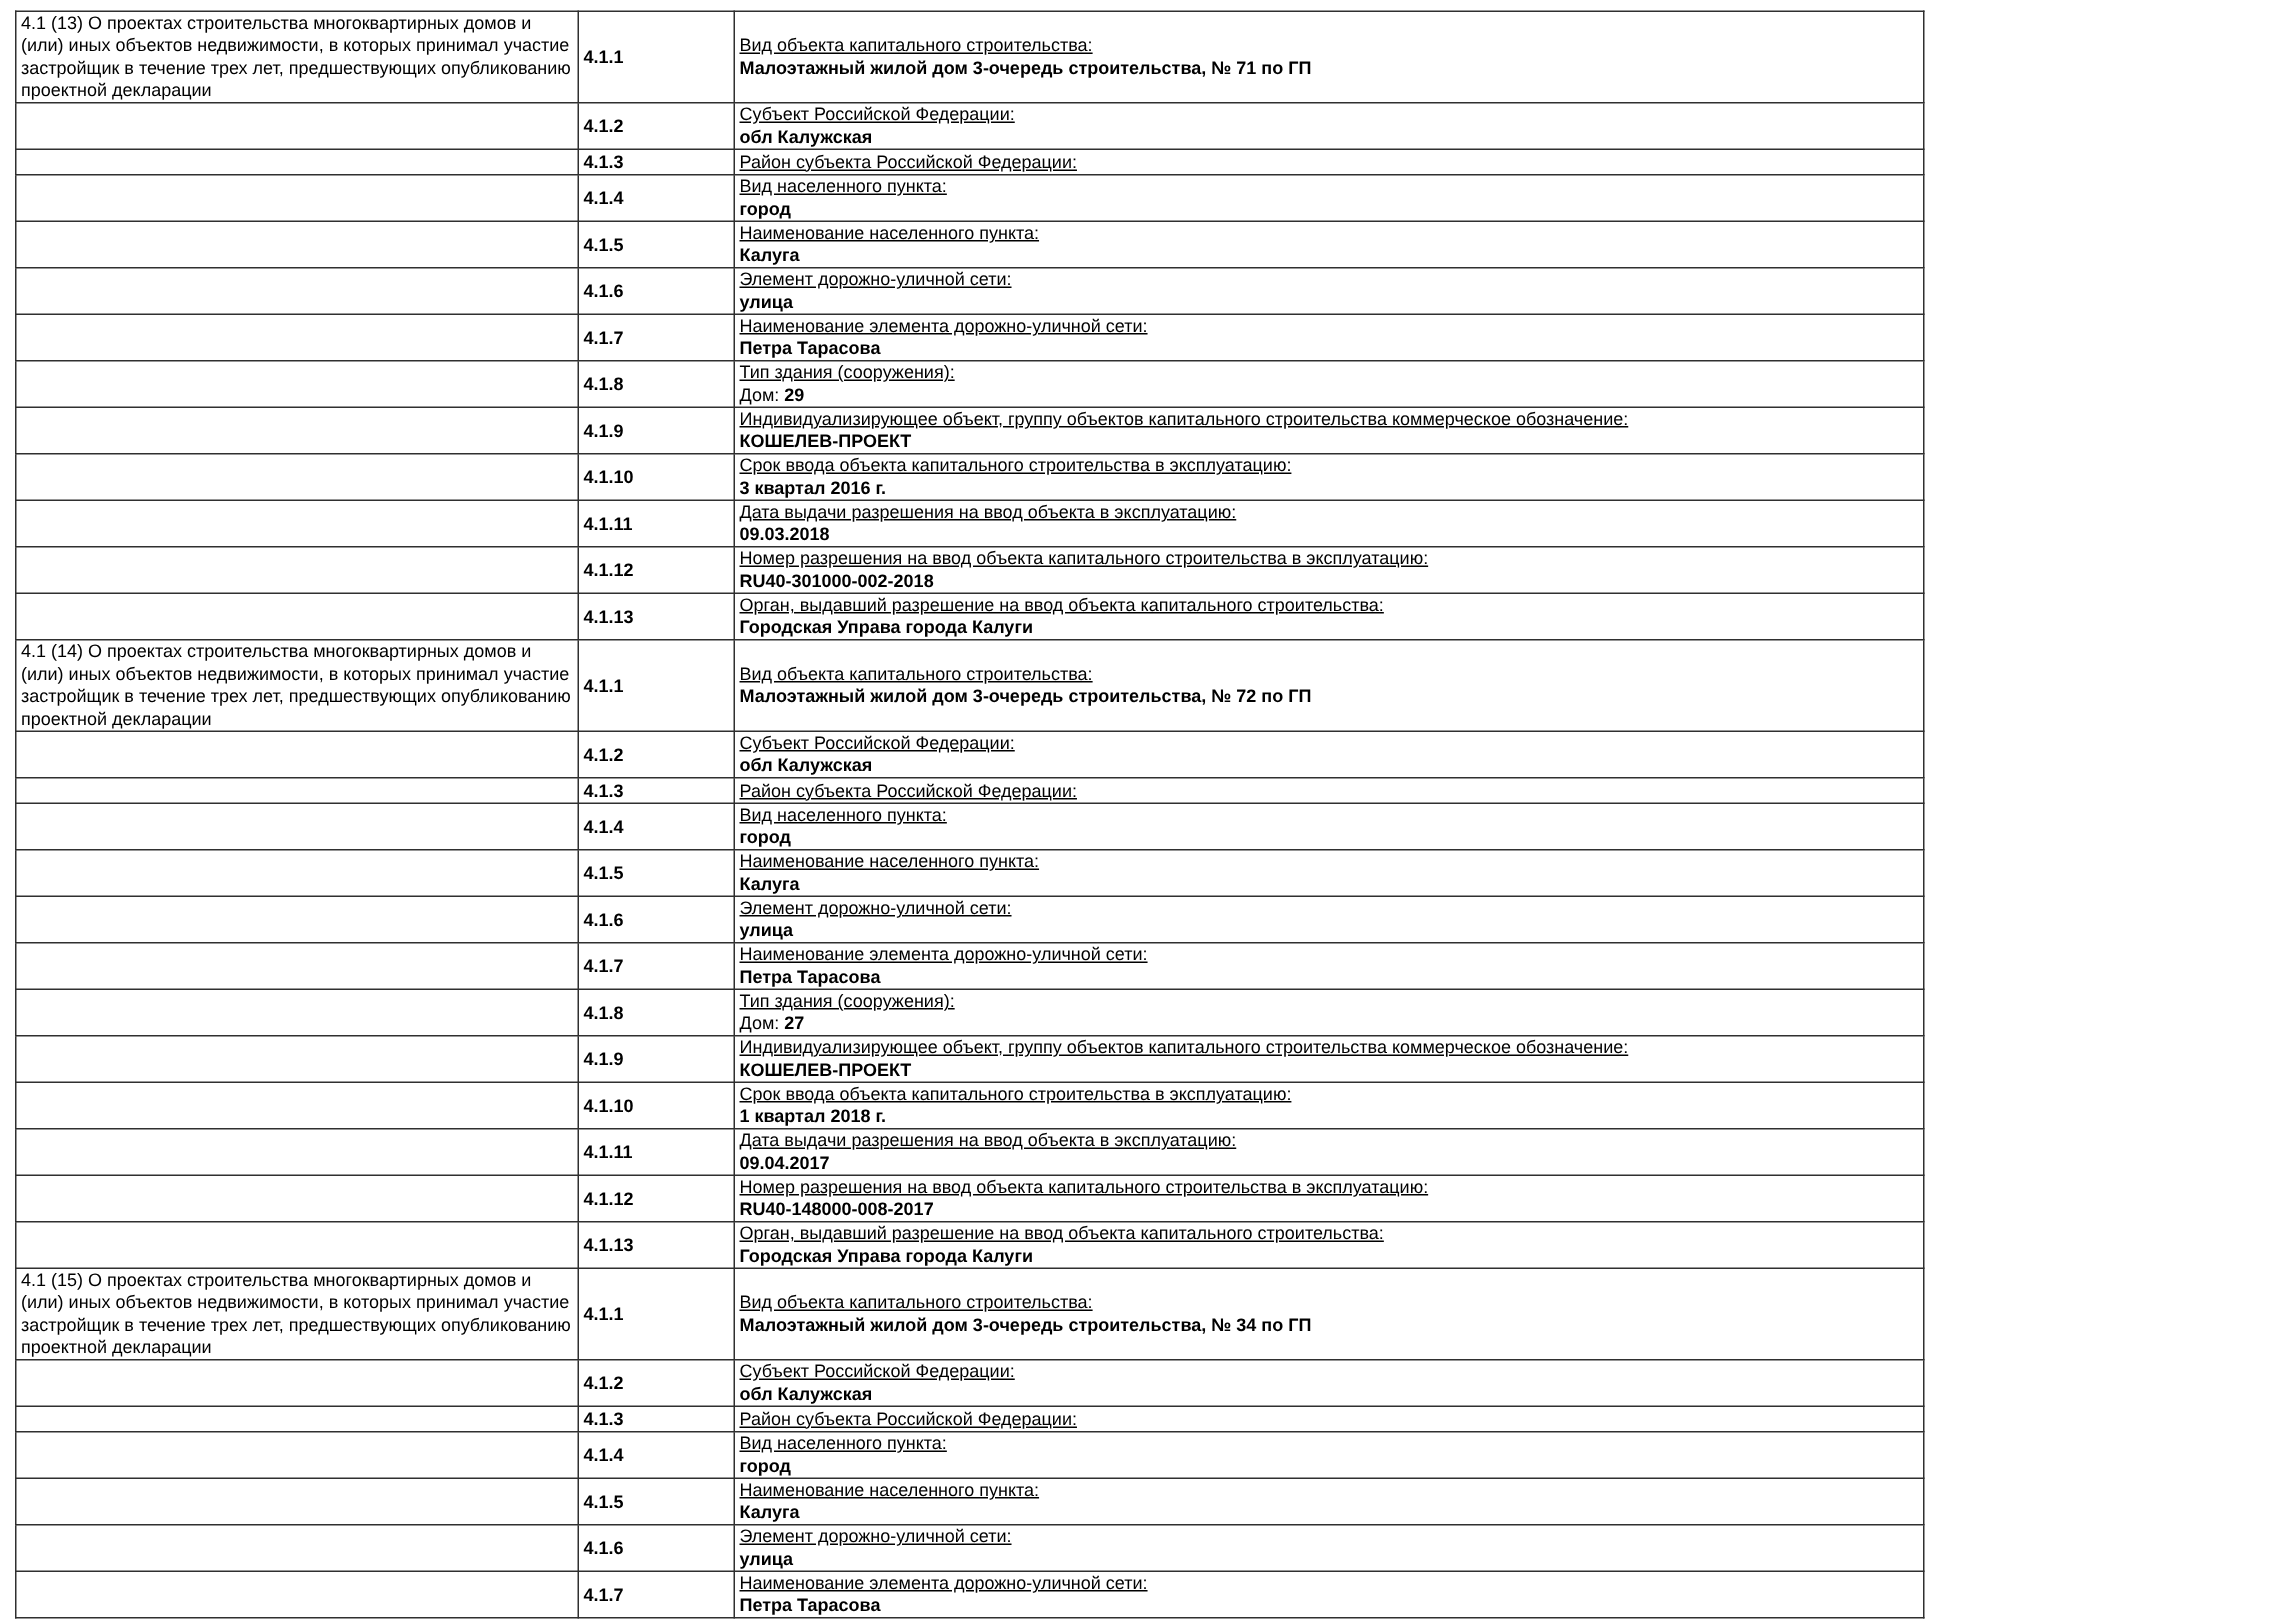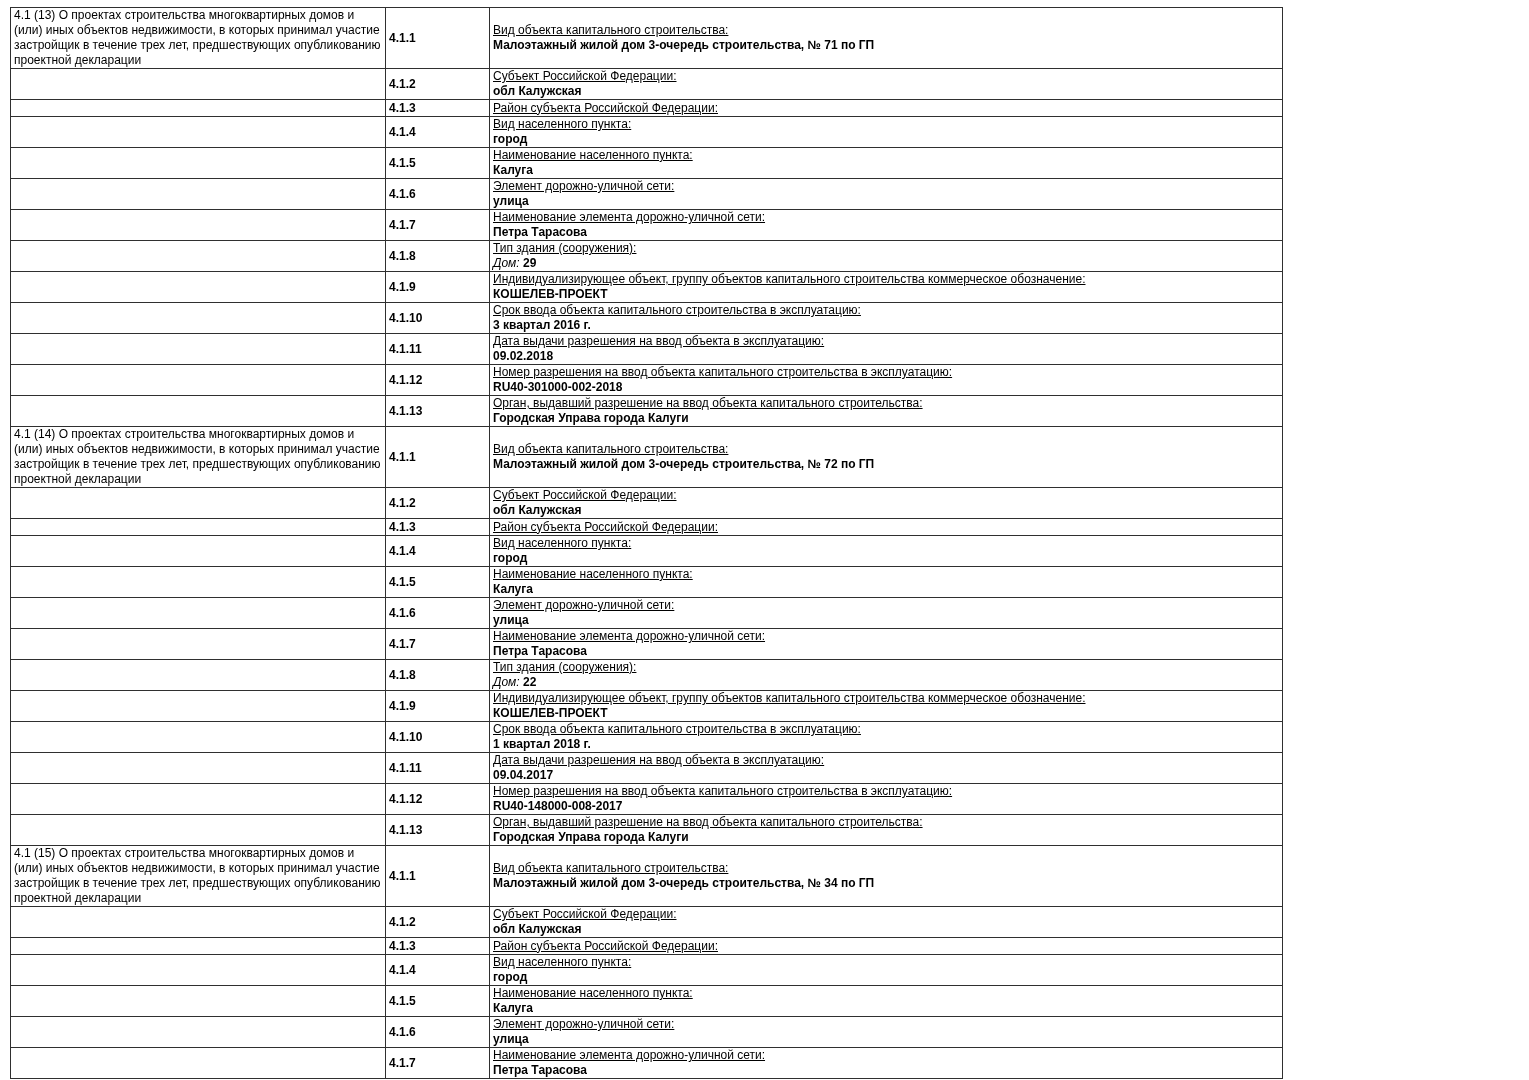--- a/index.html
+++ b/index.html
@@ -34,21 +34,21 @@
     padding-top: 1px;
   }
   tr.r-tall { height: 60px; }
   tr.r-two  { height: 31px; }
   tr.r-one  { height: 17px; }
   .desc-text { font-weight: normal; }
   .num-text  { font-weight: bold; }
   .label     { font-weight: normal; white-space: nowrap; text-decoration: underline; }
   .value-line { white-space: nowrap; }
   .value     { font-weight: bold; }
-  .vprefix   { font-weight: normal; font-style: italic; }
+  .vprefix   { font-weight: normal; }
 </style>
 </head>
 <body>
 
 <table class="decl">
   <colgroup>
     <col style="width:375px">
     <col style="width:104px">
     <col>
   </colgroup>
@@ -154,21 +154,21 @@
           <div class="value-line"><span class="value">3 квартал 2016 г.</span></div>
         </td>
       </tr>
       <tr class="r-two">
         <td class="c-desc"></td>
         <td>
           <div class="num-text">4.1.11</div>
         </td>
         <td>
           <div class="label">Дата выдачи разрешения на ввод объекта в эксплуатацию:</div>
-          <div class="value-line"><span class="value">09.02.2018</span></div>
+          <div class="value-line"><span class="value">09.03.2018</span></div>
         </td>
       </tr>
       <tr class="r-two">
         <td class="c-desc"></td>
         <td>
           <div class="num-text">4.1.12</div>
         </td>
         <td>
           <div class="label">Номер разрешения на ввод объекта капитального строительства в эксплуатацию:</div>
           <div class="value-line"><span class="value">RU40-301000-002-2018</span></div>
@@ -255,21 +255,21 @@
           <div class="value-line"><span class="value">Петра Тарасова</span></div>
         </td>
       </tr>
       <tr class="r-two">
         <td class="c-desc"></td>
         <td>
           <div class="num-text">4.1.8</div>
         </td>
         <td>
           <div class="label">Тип здания (сооружения):</div>
-          <div class="value-line"><span class="vprefix">Дом: </span><span class="value">22</span></div>
+          <div class="value-line"><span class="vprefix">Дом: </span><span class="value">27</span></div>
         </td>
       </tr>
       <tr class="r-two">
         <td class="c-desc"></td>
         <td>
           <div class="num-text">4.1.9</div>
         </td>
         <td>
           <div class="label">Индивидуализирующее объект, группу объектов капитального строительства коммерческое обозначение:</div>
           <div class="value-line"><span class="value">КОШЕЛЕВ-ПРОЕКТ</span></div>

